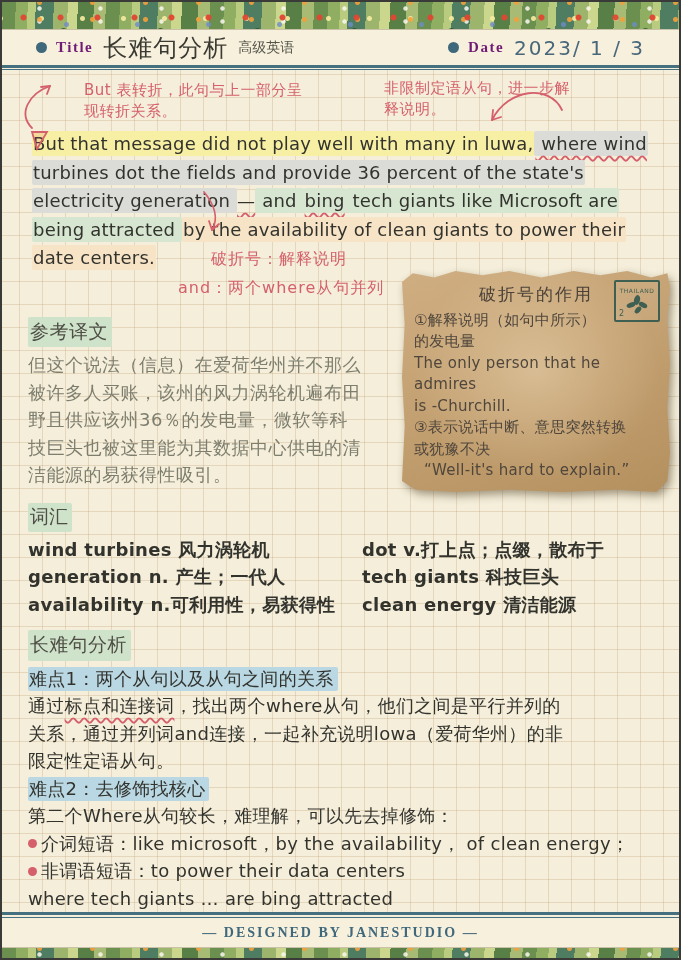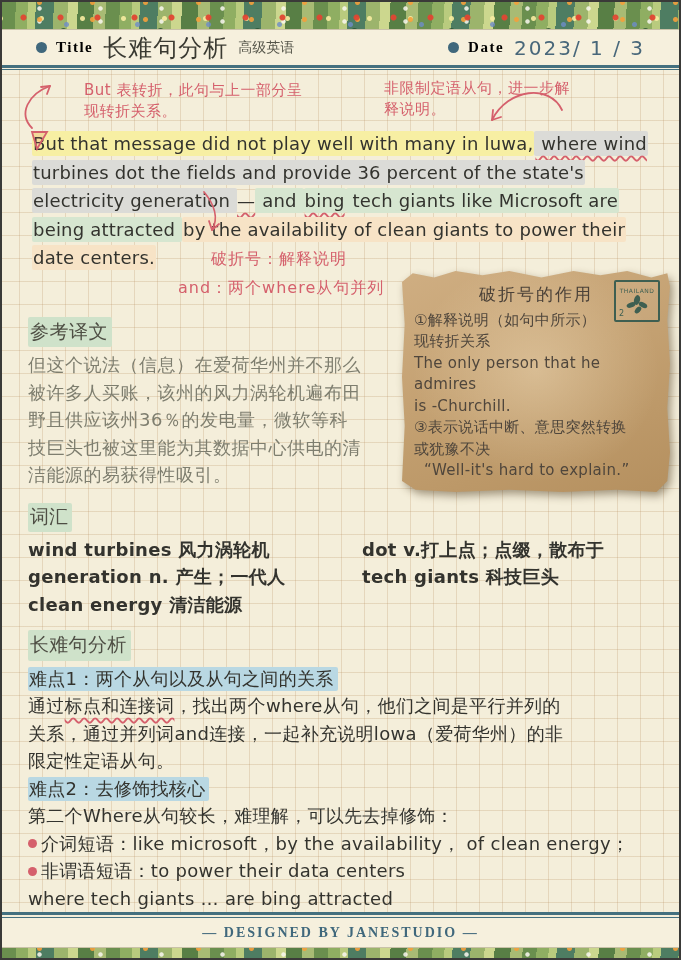--- a/index.html
+++ b/index.html
@@ -39,21 +39,21 @@
   .header {
     height:47px; display:flex; align-items:center;
     padding:0 34px; background:#f6f0dd;
   }
   .dot {
     width:11px; height:11px; border-radius:50%;
     background:#40687c; margin-right:9px; flex:0 0 auto;
   }
   .label {
     font-family:"Liberation Serif", serif; font-weight:bold;
-    color:#000000; font-size:15px; letter-spacing:1.5px; margin-right:10px;
+    color:#701a75; font-size:15px; letter-spacing:1.5px; margin-right:10px;
   }
   .hand-title { font-size:24px; color:#3a3a32; margin-right:10px; letter-spacing:1px; }
   .hand-sub { font-size:14px; color:#55554a; }
   .header-right { margin-left:auto; display:flex; align-items:center; }
   .hand-date { font-size:20px; color:#48677a; letter-spacing:2px; }
 
   .double-rule { border-top:3px solid #44707f; border-bottom:1px solid #44707f; height:6px; background:transparent; }
 
   
   .page {
@@ -221,41 +221,42 @@
                 <ellipse cx="11" cy="6" rx="3" ry="5" transform="rotate(15 11 6)"></ellipse>
                 <ellipse cx="5" cy="11" rx="4.5" ry="2.5" transform="rotate(-20 5 11)"></ellipse>
                 <ellipse cx="17" cy="11" rx="4.5" ry="2.5" transform="rotate(25 17 11)"></ellipse>
                 <ellipse cx="12" cy="16" rx="2.5" ry="4" transform="rotate(40 12 16)"></ellipse>
               </g>
             </svg>
             <div class="stamp-num">2</div>
           </div>
           <div class="sticky-title">破折号的作用</div>
           <div class="sticky-line">①解释说明（如句中所示）</div>
-          <div class="sticky-line">现转折关系</div>
+          <div class="sticky-line">的发电量</div>
           <div class="sticky-line">The only person that he admires</div>
           <div class="sticky-line">is -Churchill.</div>
           <div class="sticky-line">③表示说话中断、意思突然转换</div>
           <div class="sticky-line">或犹豫不决</div>
           <div class="sticky-line sticky-quote">“Well-it's hard to explain.”</div>
         </div>
       </div>
     </div>
 
     <div class="vocab">
       <span class="sec-head hl-sec">词汇</span>
       <div class="vocab-row">
         <div class="vocab-left">wind turbines 风力涡轮机</div>
         <div>dot v.打上点；点缀，散布于</div>
       </div>
       <div class="vocab-row">
         <div class="vocab-left">generation n. 产生；一代人</div>
         <div>tech giants 科技巨头</div>
       </div>
       <div class="vocab-row">
+        <div class="vocab-left">availability n.可利用性，易获得性</div>
         <div>clean energy 清洁能源</div>
       </div>
     </div>
 
     <div class="analysis">
       <span class="sec-head hl-sec">长难句分析</span>
       <div class="a-line">
         <span class="hl-blue">难点1：两个从句以及从句之间的关系</span>
       </div>
       <div class="a-line">

